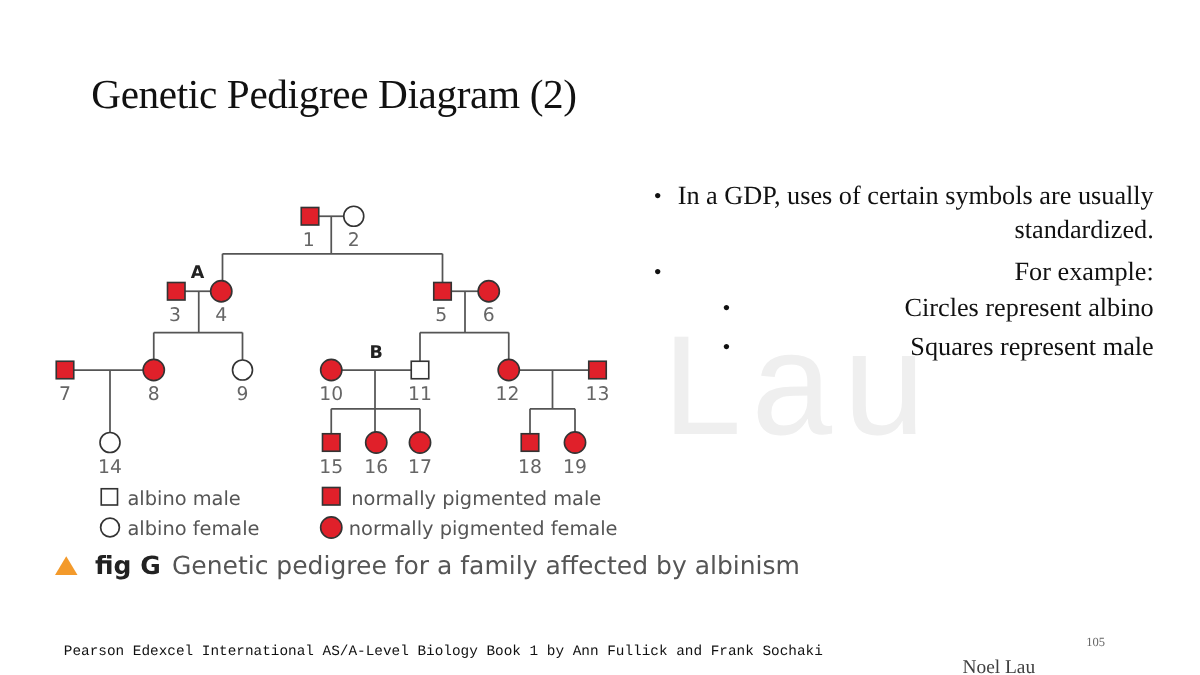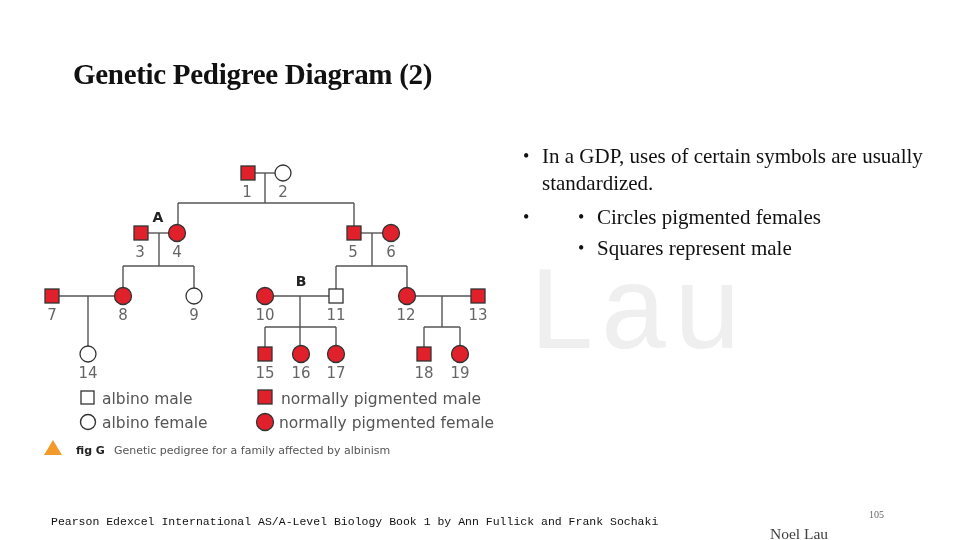--- a/index.html
+++ b/index.html
@@ -4,46 +4,46 @@
   <style>
     html, body { margin: 0; padding: 0; }
     body {
       width: 960px; height: 540px; overflow: hidden;
       background: #ffffff; position: relative;
       font-family: "Liberation Serif", "DejaVu Serif", serif;
       color: #111111;
     }
     .title {
       position: absolute; left: 73px; top: 58px;
-      font-size: 29px; font-weight: bold; letter-spacing: -0.3px;
+      font-size: 33px; font-weight: normal; letter-spacing: -0.3px;
       margin: 0; color: #111;
     }
     .watermark {
       position: absolute; left: 526px; top: 250px;
       font-size: 118px; color: #efefef; letter-spacing: 2px;
       font-family: Liberation Mono, monospace;
       z-index: 0; user-select: none;
     }
     .bullets {
       position: absolute; left: 523px; top: 143px; width: 400px;
       font-size: 21px; line-height: 27px; z-index: 1;
     }
     .bullets ul { list-style: none; margin: 0; padding: 0; }
-    .bullets li { position: relative; padding-left: 19px; margin-bottom: 7px; }
+    .bullets li { position: relative; padding-left: 19px; margin-bottom: 7px; text-align: right; }
     .bullets li::before {
       content: "•"; position: absolute; left: 0; top: 0; font-size: 18px;
     }
     .bullets ul.sub { margin-top: 2px; }
     .bullets ul.sub li { margin-left: 36px; margin-bottom: 4px; }
     .figure { position: absolute; left: 0; top: 0; width: 520px; height: 480px; }
     .figure svg { position: absolute; left: 0; top: 0; }
     .caption {
       position: absolute; left: 44px; top: 440px;
       font-family: "DejaVu Sans", "Liberation Sans", sans-serif;
-      font-size: 11px; color: #555; white-space: nowrap; text-align: center;
+      font-size: 20px; color: #555; white-space: nowrap; text-align: center;
     }
     .caption .tri {
       display: inline-block; width: 0; height: 0;
       border-left: 9px solid transparent; border-right: 9px solid transparent;
       border-bottom: 15px solid #f39a2b; vertical-align: -1px; margin-right: 14px;
     }
     .caption .fig { font-weight: bold; color: #222; margin-right: 9px; }
     .footer-ref {
       position: absolute; left: 51px; top: 515px;
       font-size: 11.5px; color: #111; font-family: Liberation Mono, monospace;
@@ -58,23 +58,23 @@
 </head>
 <body>
 
 <h1 class="title">Genetic Pedigree Diagram (2)</h1>
 
 <div class="watermark">Lau</div>
 
 <div class="bullets">
   <ul>
     <li><span>In a GDP, uses of  certain symbols are usually standardized.</span></li>
-    <li>
+    <li><span>For example:</span>
       <ul class="sub">
-        <li><span>Circles pigmented females</span></li>
+        <li><span>Circles represent albino</span></li>
         <li><span>Squares represent male</span></li>
       </ul>
     </li>
   </ul>
 </div>
 
 <div class="figure">
   <svg width="520" height="480" viewBox="0 0 520 480" xmlns="http://www.w3.org/2000/svg" font-family="DejaVu Sans, Liberation Sans, sans-serif">
 
     <g stroke="#555555" stroke-width="1.4" fill="none">

